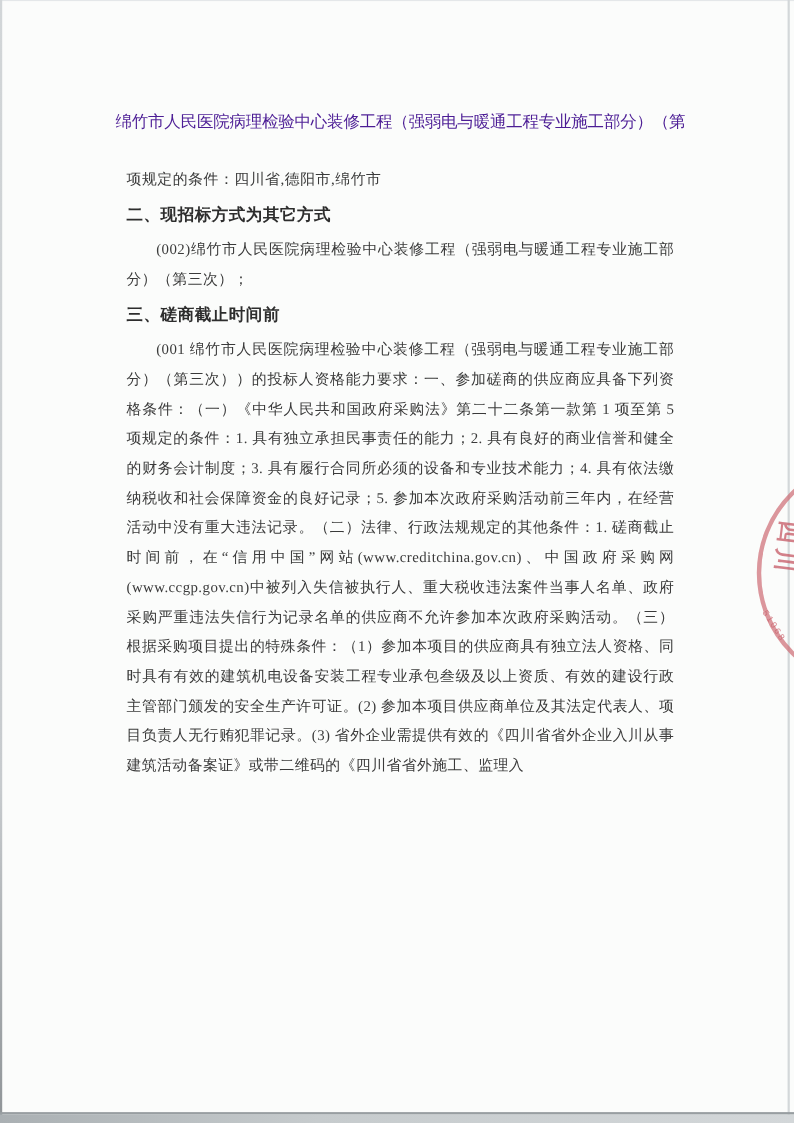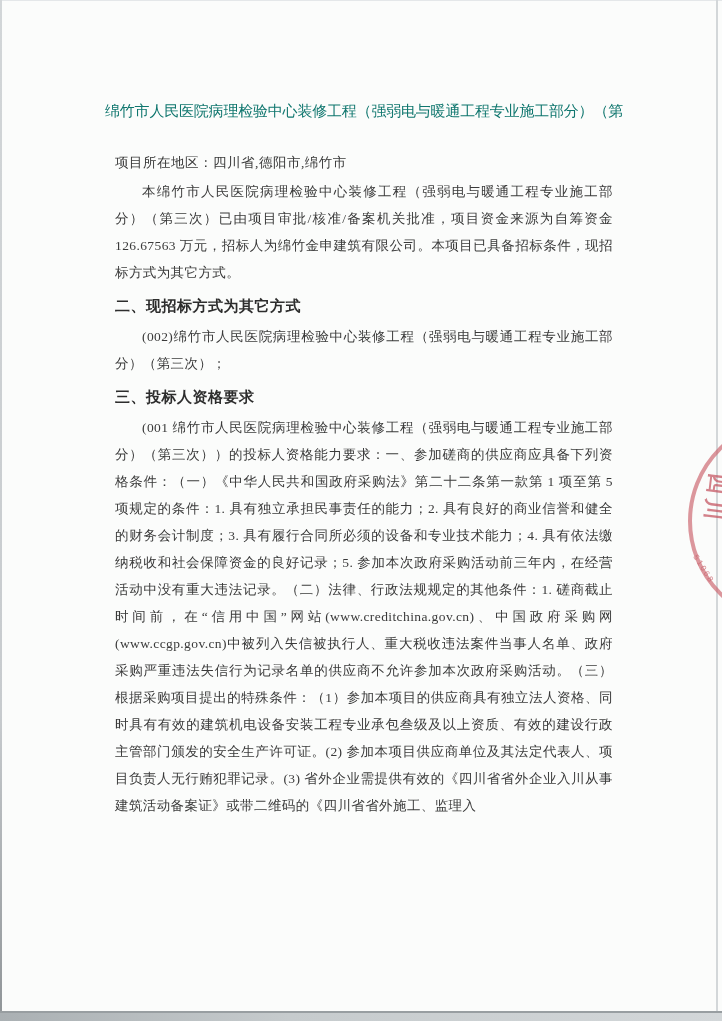--- a/index.html
+++ b/index.html
@@ -42,21 +42,21 @@
     color: #3a3a3a;
     font-size: 13.5px;
   }
   .doc-title {
     margin: 0 -11px;
     text-align: center;
     white-space: nowrap;
     font-size: 15px;
     letter-spacing: -0.2px;
     line-height: 34px;
-    color: #0f766e;
+    color: #4c1d95;
   }
   .tender-no {
     margin-top: 2px;
     text-align: center;
     font-size: 15px;
     line-height: 32px;
     color: #333333;
   }
   .loc-line {
     margin-top: 22px;
@@ -126,28 +126,27 @@
   <div class="edge-top"></div>
   <div class="edge-left"></div>
   <div class="edge-right"></div>
   <div class="edge-bottom"></div>
 
   <div class="content">
 
     <div class="doc-title">绵竹市人民医院病理检验中心装修工程（强弱电与暖通工程专业施工部分）（第</div>
 
 
-    <div class="loc-line">项目所在地区：四川省,德阳市,绵竹市</div>
+    <div class="loc-line">项规定的条件：四川省,德阳市,绵竹市</div>
 
-    <p class="para">本绵竹市人民医院病理检验中心装修工程（强弱电与暖通工程专业施工部分）（第三次）已由项目审批/核准/备案机关批准，项目资金来源为自筹资金 126.67563 万元，招标人为绵竹金申建筑有限公司。本项目已具备招标条件，现招标方式为其它方式。</p>
 
     <h3 class="sec-heading">二、现招标方式为其它方式</h3>
     <p class="para">(002)绵竹市人民医院病理检验中心装修工程（强弱电与暖通工程专业施工部分）（第三次）；</p>
 
-    <h3 class="sec-heading">三、投标人资格要求</h3>
+    <h3 class="sec-heading">三、磋商截止时间前</h3>
     <p class="para">(001 绵竹市人民医院病理检验中心装修工程（强弱电与暖通工程专业施工部分）（第三次））的投标人资格能力要求：一、参加磋商的供应商应具备下列资格条件：（一）《中华人民共和国政府采购法》第二十二条第一款第 1 项至第 5 项规定的条件：1. 具有独立承担民事责任的能力；2. 具有良好的商业信誉和健全的财务会计制度；3. 具有履行合同所必须的设备和专业技术能力；4. 具有依法缴纳税收和社会保障资金的良好记录；5. 参加本次政府采购活动前三年内，在经营活动中没有重大违法记录。（二）法律、行政法规规定的其他条件：1. 磋商截止时间前，在“信用中国”网站(www.creditchina.gov.cn)、中国政府采购网(www.ccgp.gov.cn)中被列入失信被执行人、重大税收违法案件当事人名单、政府采购严重违法失信行为记录名单的供应商不允许参加本次政府采购活动。（三）根据采购项目提出的特殊条件：（1）参加本项目的供应商具有独立法人资格、同时具有有效的建筑机电设备安装工程专业承包叁级及以上资质、有效的建设行政主管部门颁发的安全生产许可证。(2) 参加本项目供应商单位及其法定代表人、项目负责人无行贿犯罪记录。(3) 省外企业需提供有效的《四川省省外企业入川从事建筑活动备案证》或带二维码的《四川省省外施工、监理入</p>
 
   </div>
 
   <div class="stamp">
     <div class="stamp-ring"></div>
     <span class="stamp-chars">四川</span>
     <span class="stamp-digits">51068</span>
   </div>
 

